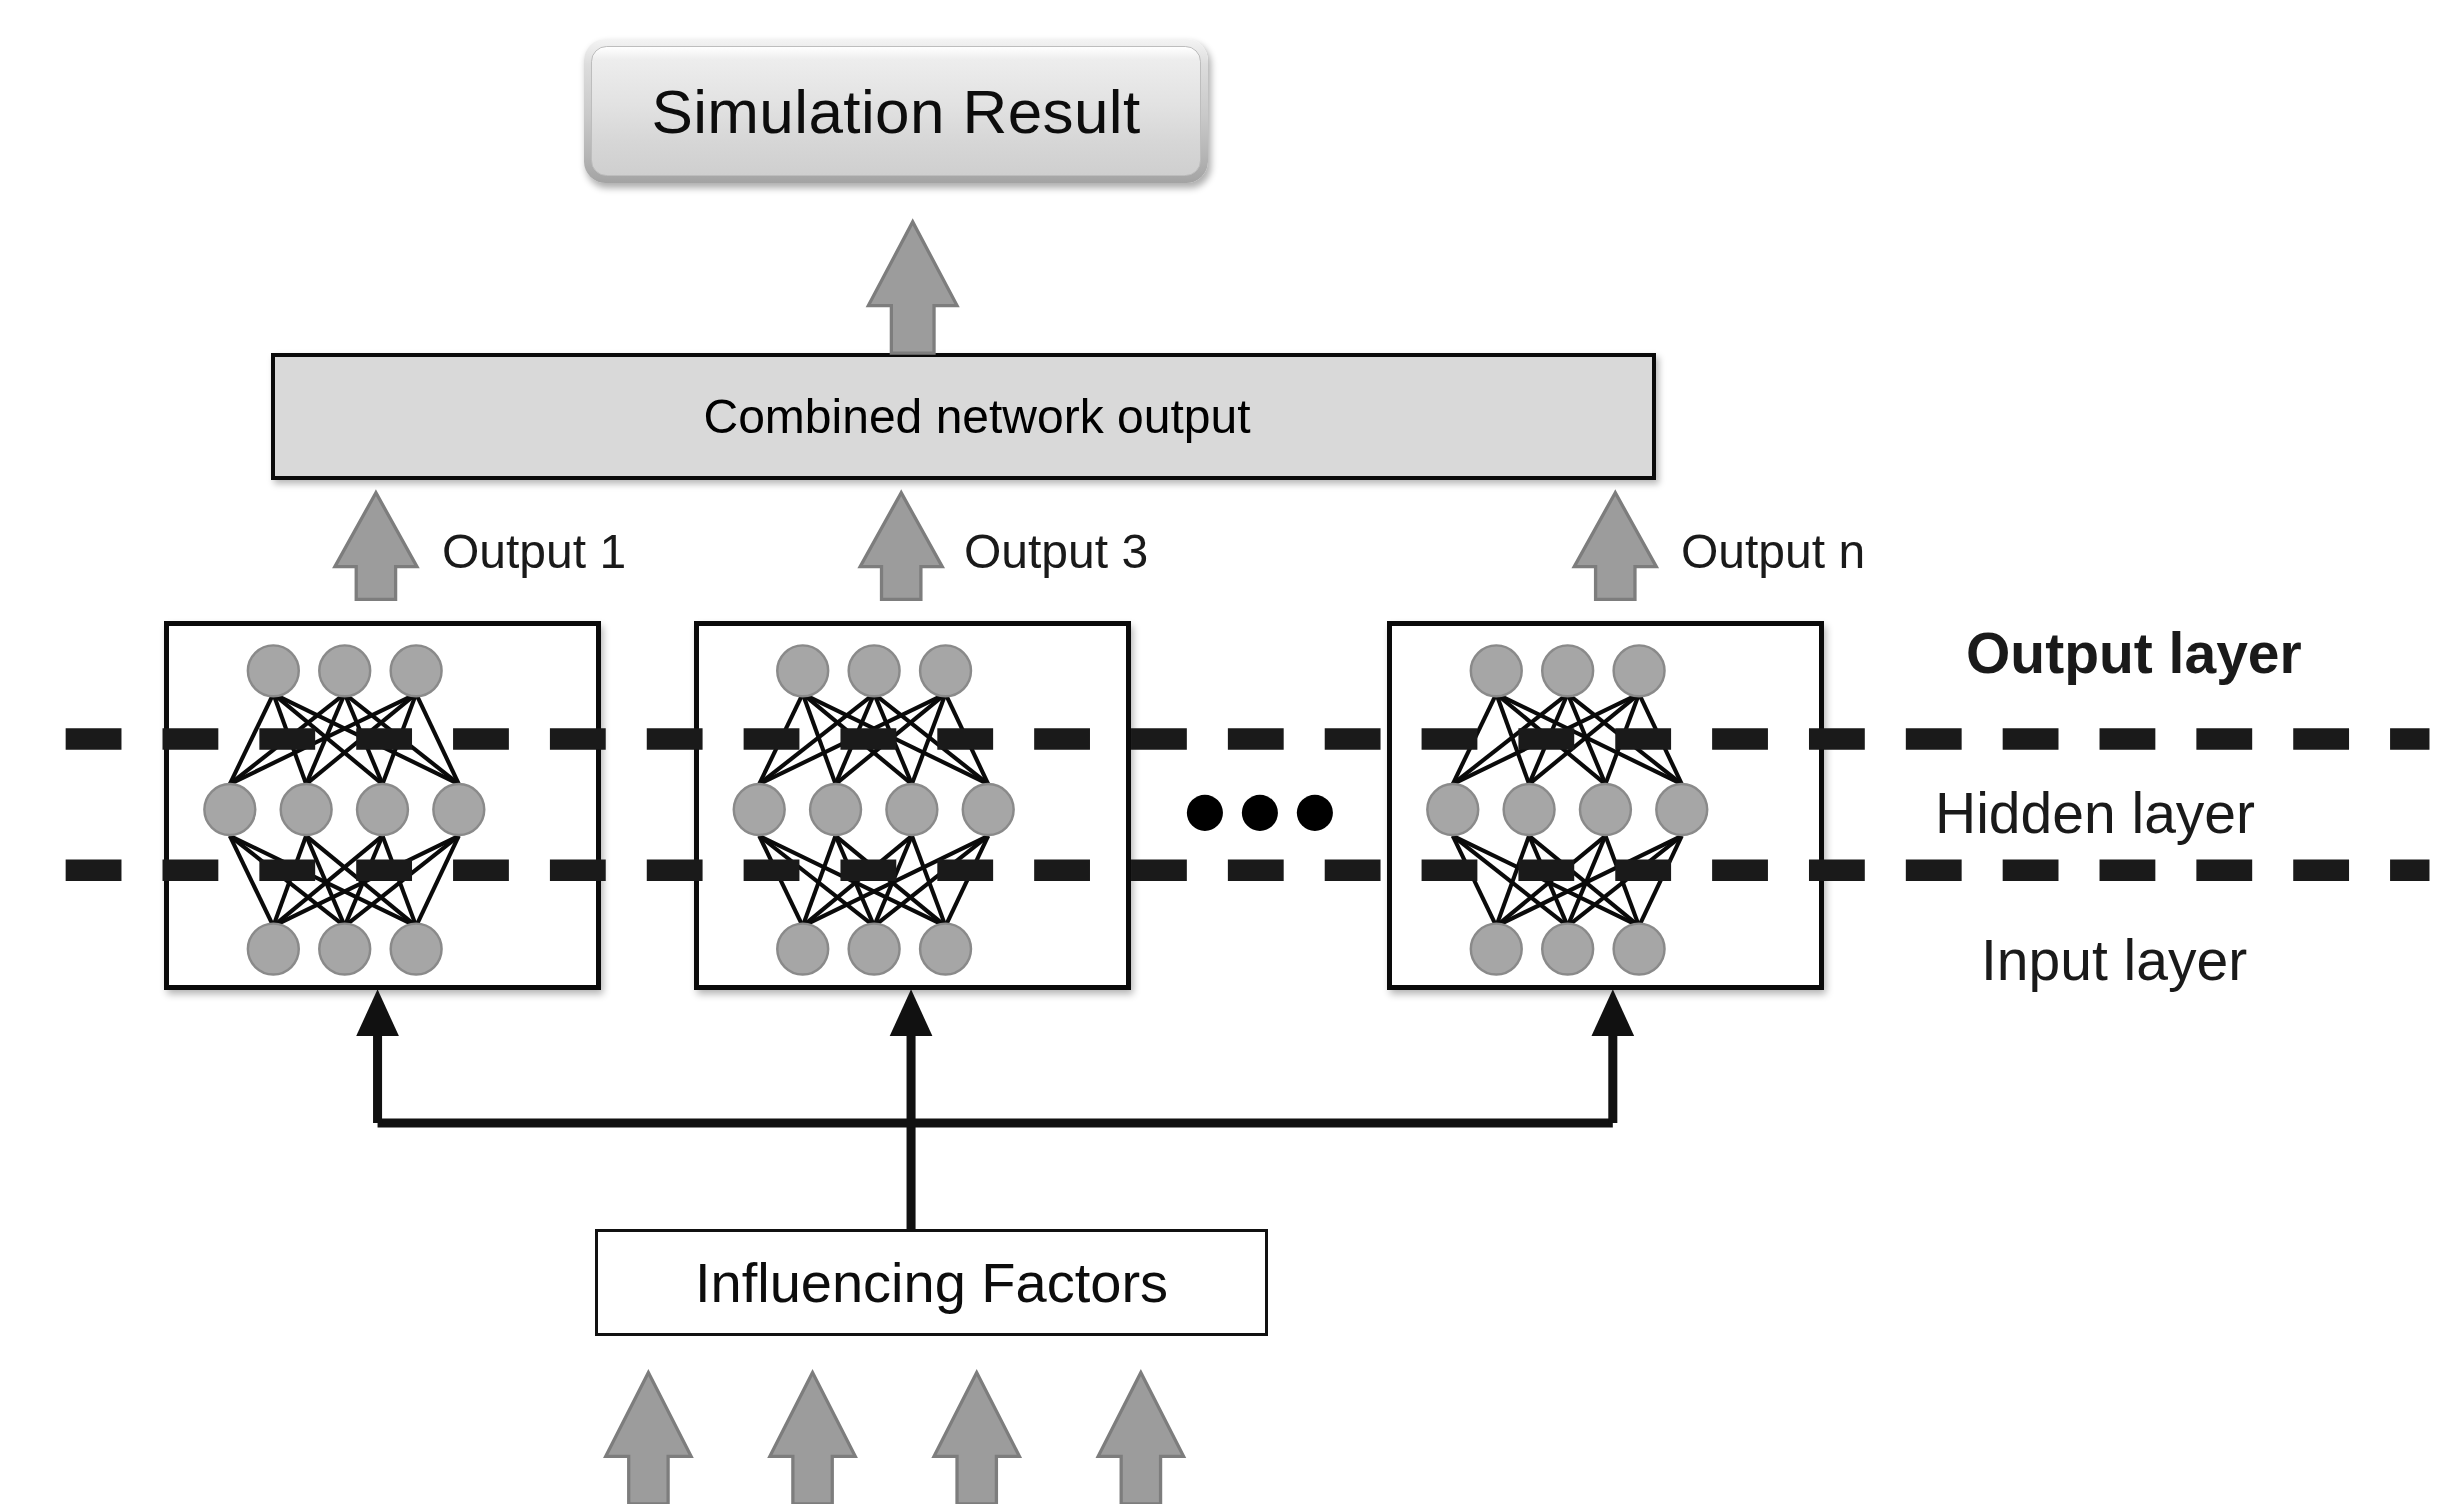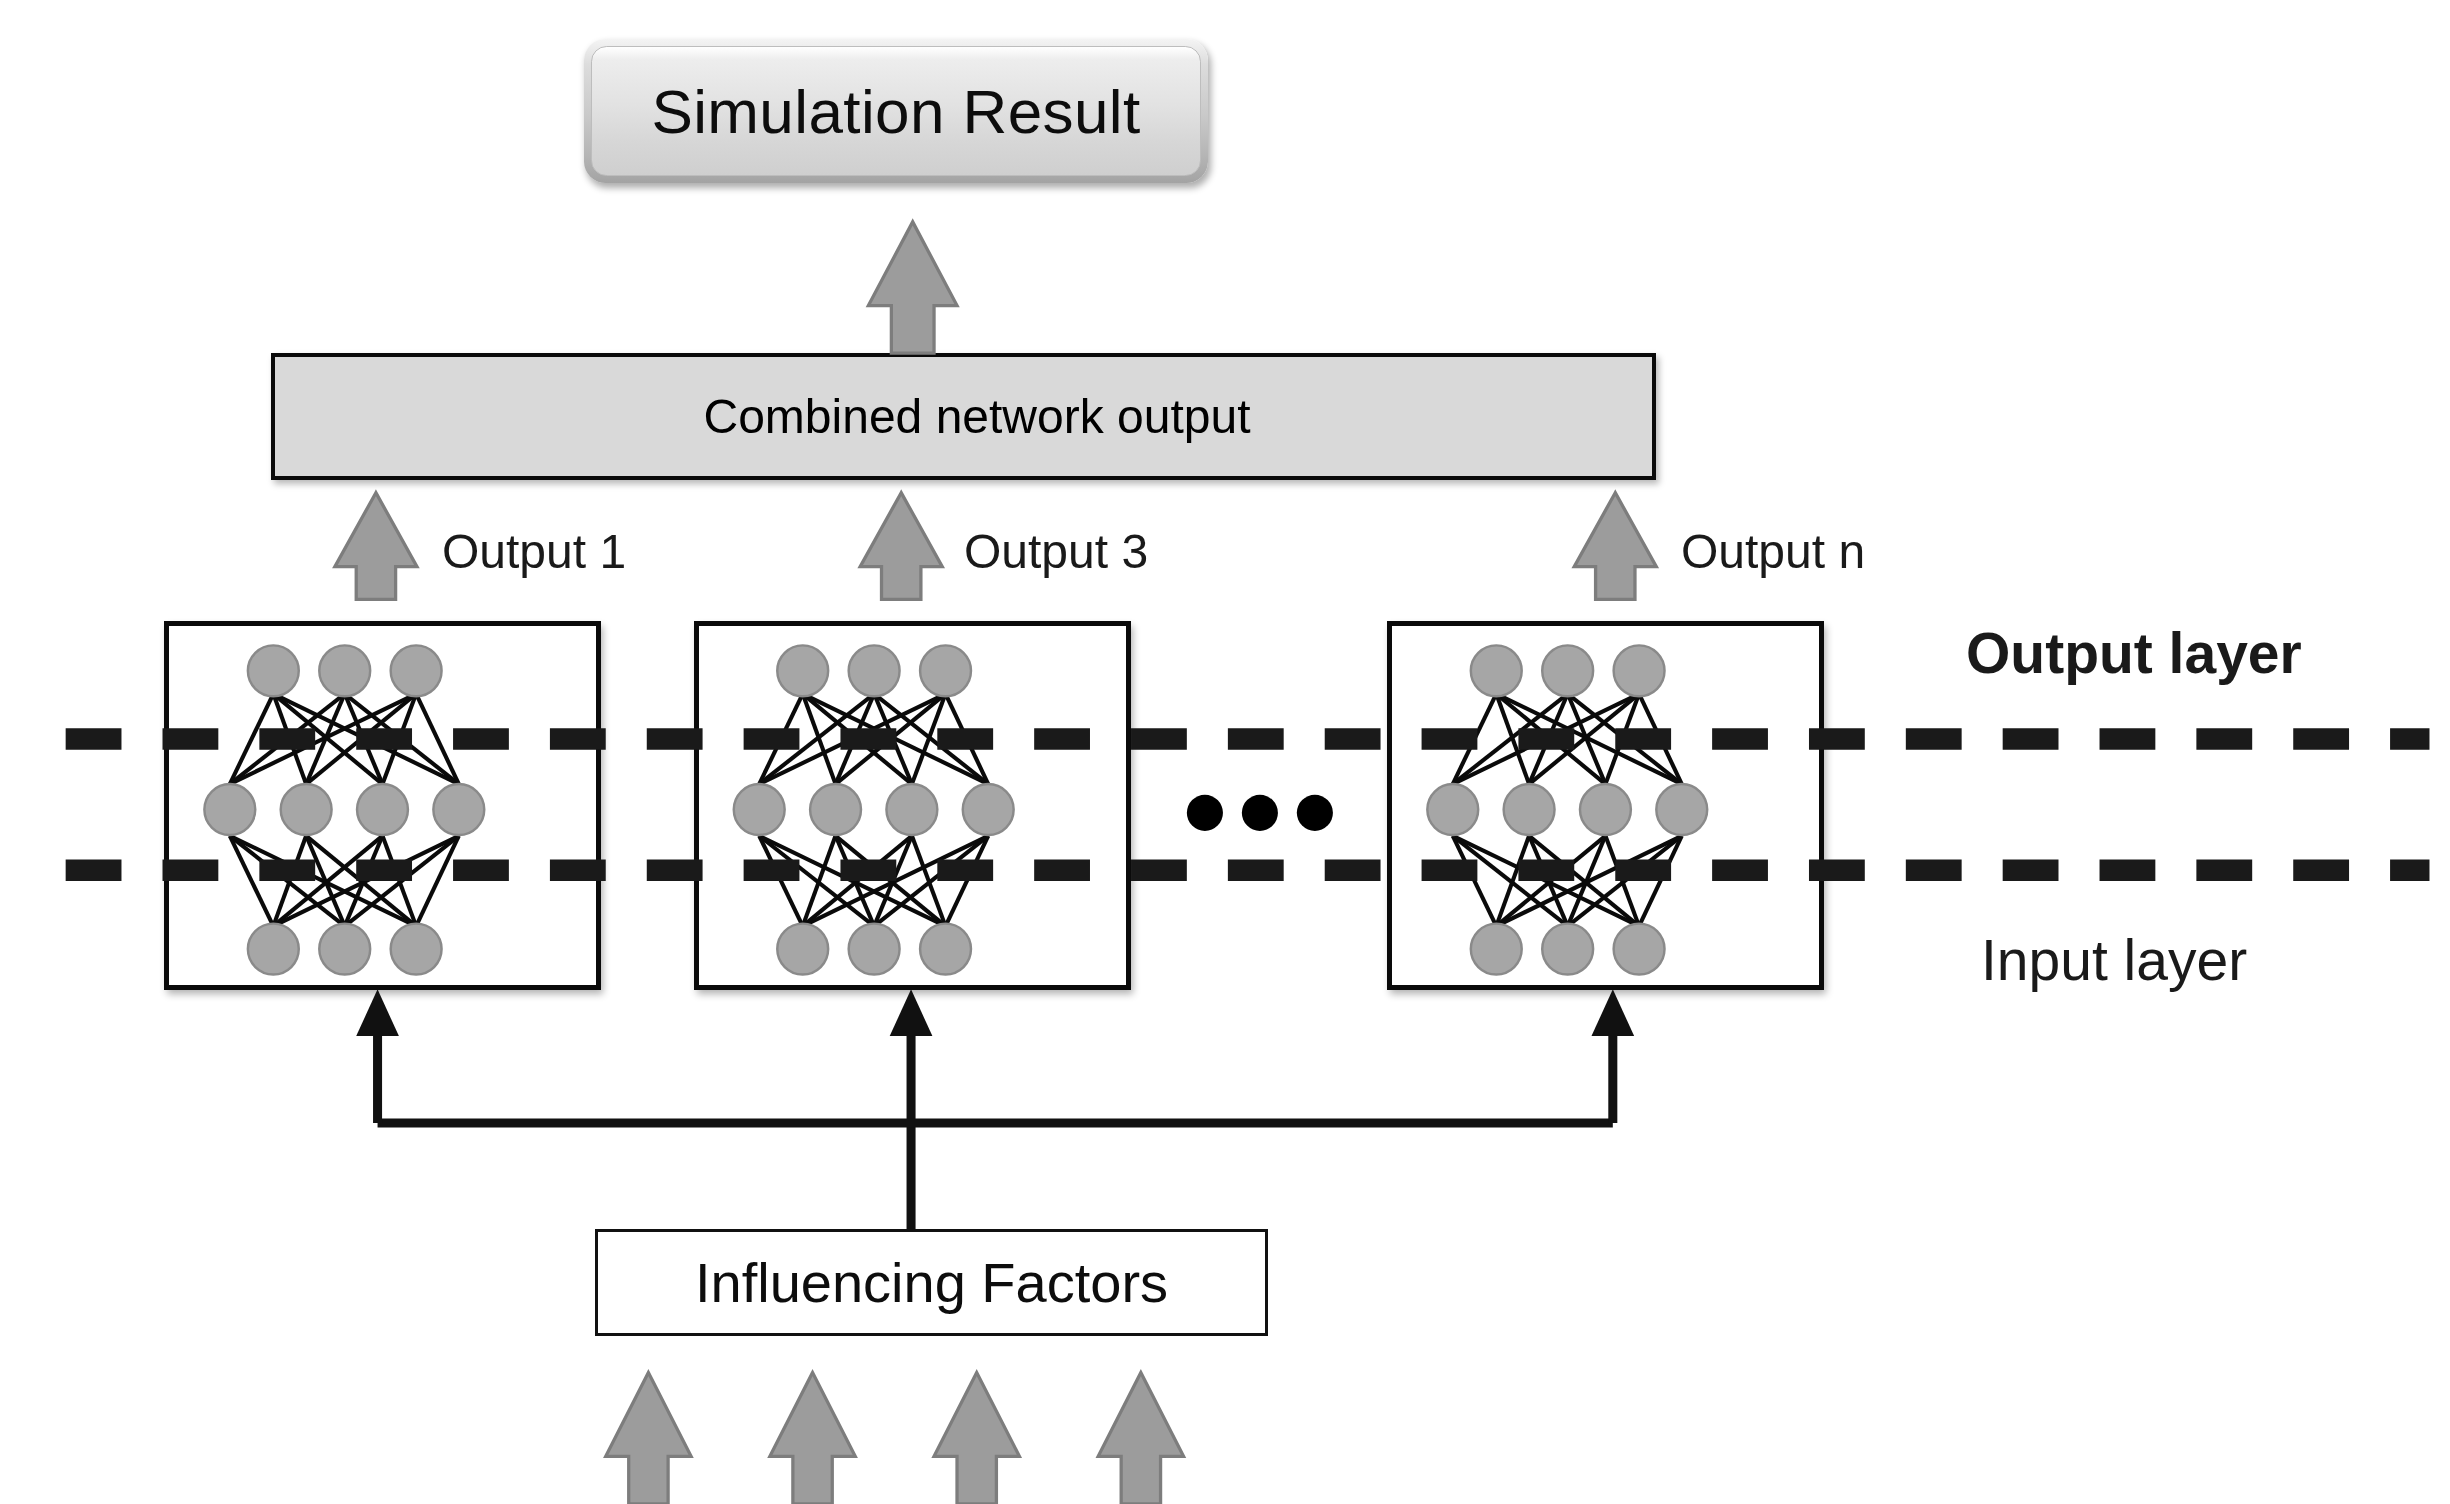--- a/index.html
+++ b/index.html
@@ -334,16 +334,17 @@
       <polygon points="1190,1672 1138,1774 1166,1774 1166,1832 1214,1832 1214,1774 1242,1774" fill="#9c9c9c" stroke="#7d7d7d" stroke-width="4"></polygon>
       <polygon points="1390,1672 1338,1774 1366,1774 1366,1832 1414,1832 1414,1774 1442,1774" fill="#9c9c9c" stroke="#7d7d7d" stroke-width="4"></polygon>
     </g>
   </svg>
 
   <div class="lbl output-caption" id="output-caption-1">Output 1</div>
   <div class="lbl output-caption" id="output-caption-2">Output 3</div>
   <div class="lbl output-caption" id="output-caption-3">Output n</div>
 
   <div class="lbl layer-caption" id="layer-caption-output">Output layer</div>
+  <div class="lbl layer-caption" id="layer-caption-hidden">Hidden layer</div>
   <div class="lbl layer-caption" id="layer-caption-input">Input layer</div>
 
 </div>
 
 
 </body></html>

